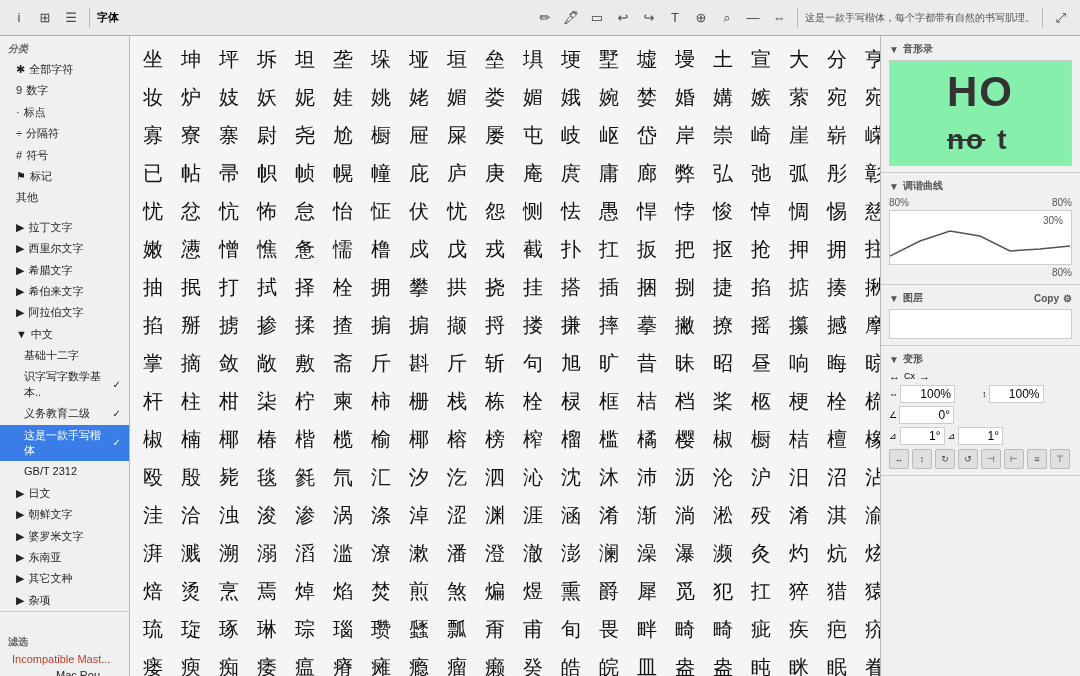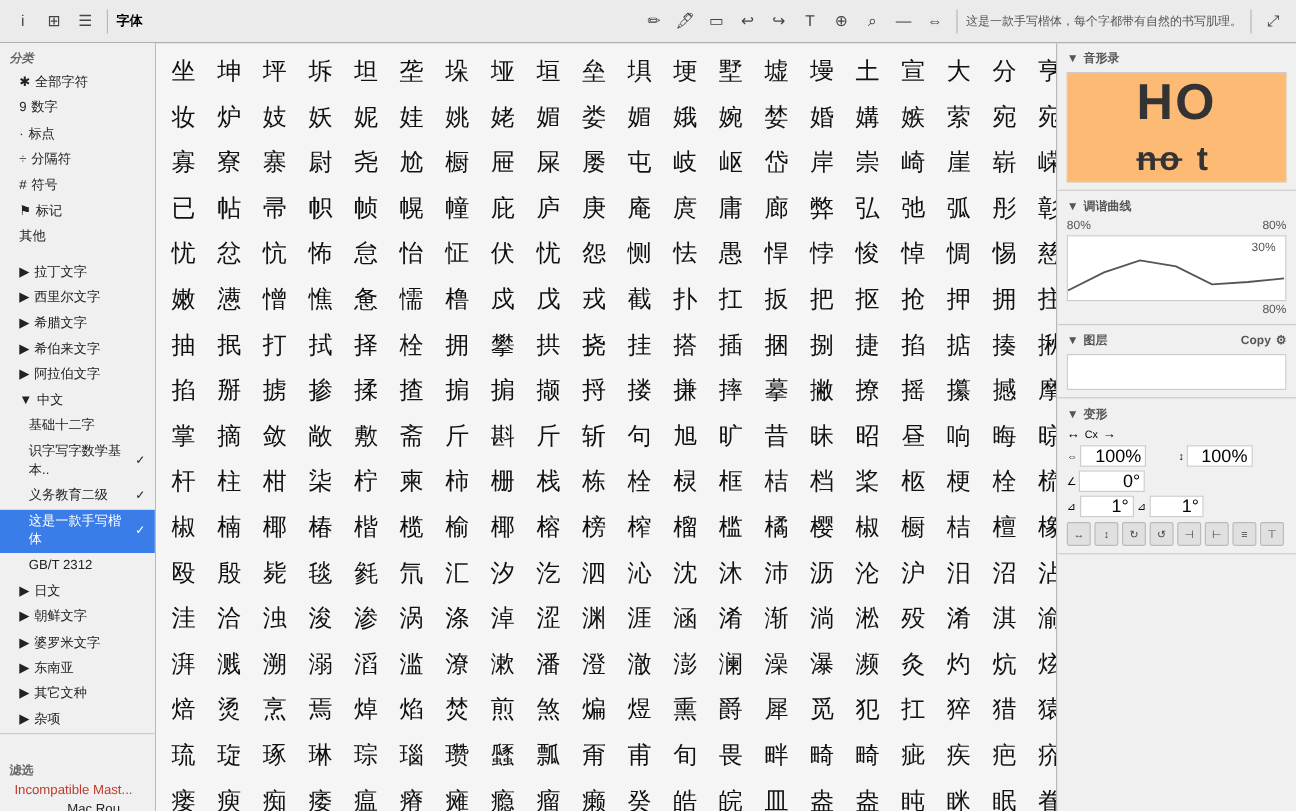--- a/index.html
+++ b/index.html
@@ -149,36 +149,36 @@
     .right-section-title {
       font-size: 10px;
       color: #555;
       font-weight: bold;
       margin-bottom: 4px;
       display: flex;
       align-items: center;
       gap: 4px;
     }
     .preview-box {
-      background: #fdba74;
+      background: #86efac;
       border: 1px solid #ccc;
-      height: 92px;
+      height: 106px;
       display: flex;
       align-items: center;
       justify-content: center;
       font-size: 48px;
       color: #222;
       position: relative;
     }
     .transform-input {
       width: 55px;
       height: 18px;
       border: 1px solid #ccc;
       background: white;
-      font-size: 15px;
+      font-size: 12px;
       padding: 0 3px;
       text-align: right;
     }
     .icon-row {
       display: flex;
       gap: 3px;
       margin-top: 4px;
     }
     .small-icon-btn {
       width: 20px; height: 20px;

